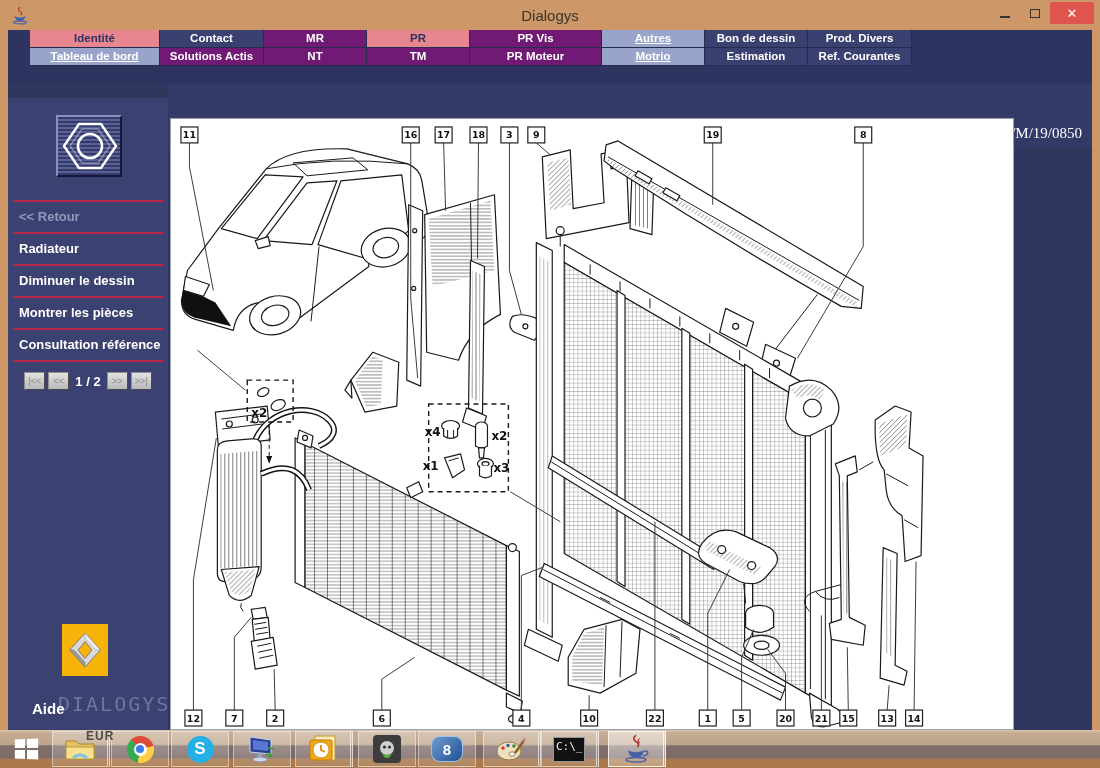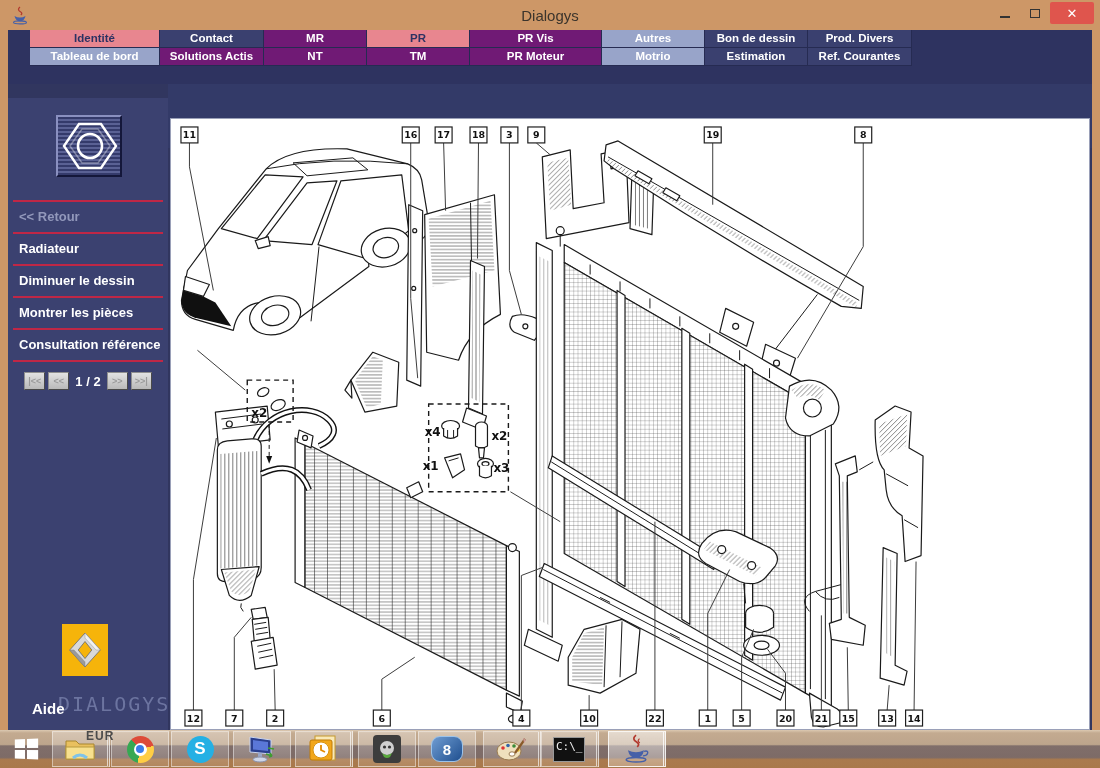--- a/index.html
+++ b/index.html
@@ -16,41 +16,41 @@
   .close-btn{width:44px;height:22px;background:#df554d;border-radius:2px;color:#fff;font-size:13px;display:flex;align-items:center;justify-content:center;}
   
   .client{position:absolute;left:8px;top:30px;width:1084px;height:700px;background:#31365f;}
   
   .menubar{position:absolute;left:0;top:0;width:1084px;height:54px;background:#2e3360;}
   .tabrow{position:absolute;left:22px;display:grid;grid-template-columns:130px 104px 103px 103px 132px 103px 103px 104px;height:25px;}
   .tabrow.r1{top:0;} .tabrow.r2{top:18px;}
   .tab{height:18px;line-height:17px;text-align:center;font-size:11.5px;font-weight:bold;color:#fff;border-right:1px solid #262b52;border-bottom:1px solid #262b52;cursor:pointer;white-space:nowrap;overflow:hidden;}
   .tab.pink{background:#e8868f;color:#2d3263;}
   .tab.mid{background:#701a75;}
-  .tab.light{background:#98a4c9;}
+  .tab.light{background:#98a4c9;text-decoration:underline;}
   .tab.dark{background:#3a406f;}
   
   .content-header{position:absolute;left:160px;top:54px;width:924px;height:64px;background:#333a68;}
   .doc-title{position:absolute;left:14px;top:40px;color:#fff;font-family:"Liberation Serif",serif;font-size:17px;white-space:nowrap;}
   .doc-ref{position:absolute;right:10px;top:41px;color:#fff;font-family:"Liberation Serif",serif;font-size:15px;}
   
   .sidebar{position:absolute;left:0;top:54px;width:160px;height:646px;background:#3b4170;margin-top:14px;}
   .hex-logo{position:absolute;left:48px;top:17px;width:66px;height:62px;background:repeating-linear-gradient(#343a6b 0 2px,#5a6194 2px 4px);border-top:2px solid #8a90c0;border-left:2px solid #8a90c0;border-right:2px solid #14173a;border-bottom:2px solid #14173a;}
   .navlinks{position:absolute;left:5px;top:102px;width:150px;}
   .navlink{border-top:2px solid #bf2746;padding:7px 2px 8px 6px;font-size:13px;font-weight:bold;color:#fff;cursor:pointer;}
   .navlinks::after{content:"";display:block;border-top:2px solid #bf2746;}
   .navlink.disabled{color:#9298bb;cursor:default;}
   .pager{position:absolute;left:0;top:274px;width:160px;display:flex;align-items:center;justify-content:center;gap:3px;}
   .pbtn{width:21px;height:18px;background:linear-gradient(#e2e2e2,#b9b9b9);border:1px solid #8f8f8f;border-right-color:#4a4a4a;border-bottom-color:#4a4a4a;color:#9a9a9a;font-size:9px;font-weight:bold;display:flex;align-items:center;justify-content:center;cursor:pointer;}
   .pcur{color:#fff;font-size:13px;font-weight:bold;margin:0 3px;}
   .renault-logo{position:absolute;left:54px;top:526px;width:46px;height:52px;background:#f6b40a;display:flex;align-items:center;justify-content:center;}
   .brand-watermark{position:absolute;left:50px;top:594px;font-family:"DejaVu Sans Mono",monospace;font-size:20px;letter-spacing:2px;color:rgba(158,168,208,0.5);}
   .aide{position:absolute;left:24px;top:602px;font-size:15px;font-weight:bold;color:#fff;cursor:pointer;}
   
-  .canvas{position:absolute;left:162px;top:88px;width:920px;height:612px;background:#fff;border:1px solid #9aa0b8;}
+  .canvas{position:absolute;left:162px;top:88px;width:844px;height:612px;background:#fff;border:1px solid #9aa0b8;}
   svg text{user-select:none;}
   .pw{fill:#fff;stroke:#1a1a1a;stroke-width:1.2;stroke-linejoin:round;}
   .ln{stroke:#1a1a1a;stroke-width:1;fill:none;}
   .dash{stroke:#1a1a1a;stroke-width:1.4;fill:none;stroke-dasharray:5 4;}
   .leader{stroke:#3c3c3c;stroke-width:1;fill:none;}
   .callout-box{fill:#fff;stroke:#1f1f1f;stroke-width:1.2;}
   .callout-text{font:600 9.5px "DejaVu Sans",sans-serif;fill:#111;text-anchor:middle;}
   .dlabel{font:700 12px "DejaVu Sans",sans-serif;fill:#111;text-anchor:middle;}
   
   .taskbar{position:absolute;left:0;top:730px;width:1100px;height:38px;background:linear-gradient(#dcc9b1 0,#c3aa90 3px,#bda58c 38%,#806e6a 42%,#7d6b67 72%,#aa7a4e 78%,#a9794b 100%);z-index:50;}

